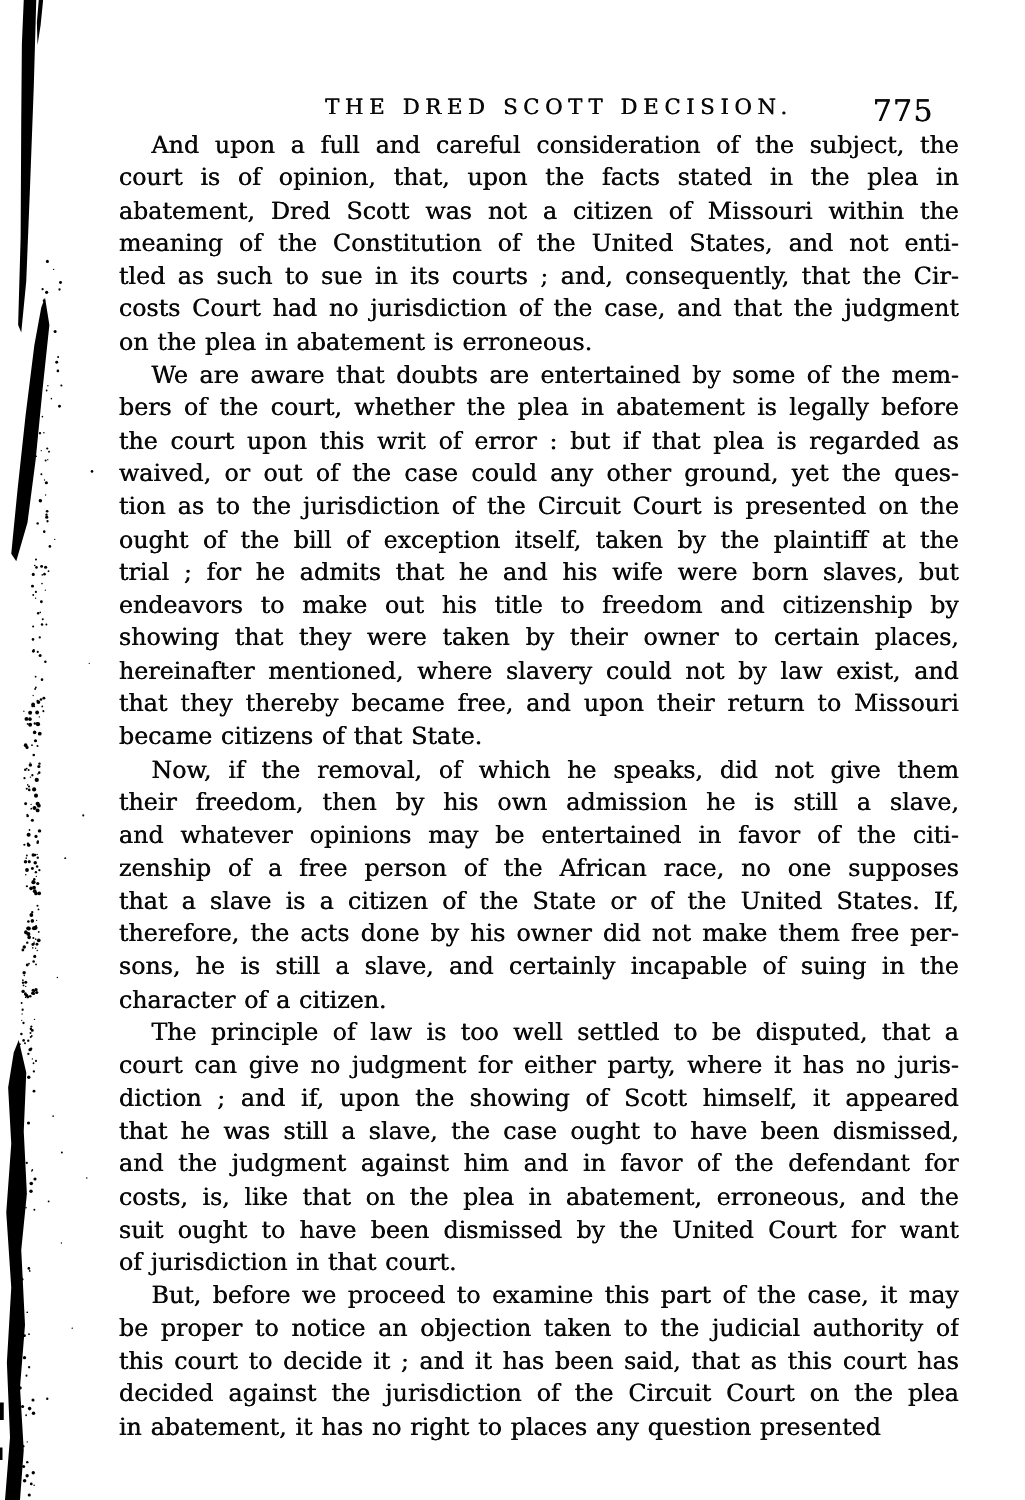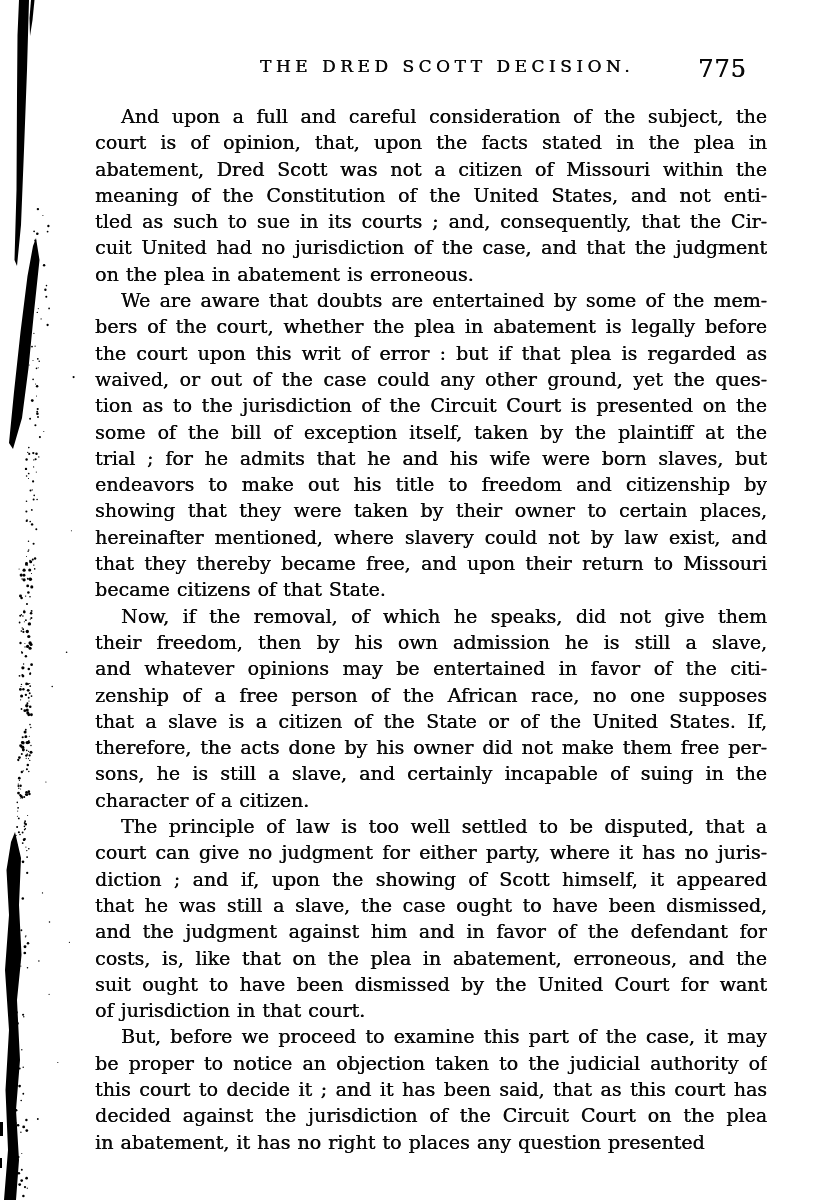--- a/index.html
+++ b/index.html
@@ -12,21 +12,21 @@
     width: 820px;
     height: 1200px;
     background: #ffffff;
     overflow: hidden;
     font-family: "DejaVu Serif", "Liberation Serif", serif;
     color: #0a0a0a;
   }
   
   .running-header {
     position: absolute;
-    top: 56px;
+    top: 76px;
     left: 0;
     width: 820px;
     height: 28px;
   }
   .header-title {
     position: absolute;
     left: 447px;
     transform: translateX(-50%);
     top: 0;
     font-size: 17px;
@@ -428,30 +428,30 @@
     <div class="page-number">775</div>
   </div>
 
   <div class="page-body">
       <div class="para">
         <div class="line first">And upon a full and careful consideration of the subject, the</div>
         <div class="line">court is of opinion, that, upon the facts stated in the plea in</div>
         <div class="line">abatement, Dred Scott was not a citizen of Missouri within the</div>
         <div class="line">meaning of the Constitution of the United States, and not enti-</div>
         <div class="line">tled as such to sue in its courts ; and, consequently, that the Cir-</div>
-        <div class="line">cuit United had no jurisdiction of the case, and that the judgment</div>
+        <div class="line">costs Court had no jurisdiction of the case, and that the judgment</div>
         <div class="line last">on the plea in abatement is erroneous.</div>
       </div>
       <div class="para">
         <div class="line first">We are aware that doubts are entertained by some of the mem-</div>
         <div class="line">bers of the court, whether the plea in abatement is legally before</div>
         <div class="line">the court upon this writ of error : but if that plea is regarded as</div>
         <div class="line">waived, or out of the case could any other ground, yet the ques-</div>
         <div class="line">tion as to the jurisdiction of the Circuit Court is presented on the</div>
-        <div class="line">some of the bill of exception itself, taken by the plaintiff at the</div>
+        <div class="line">ought of the bill of exception itself, taken by the plaintiff at the</div>
         <div class="line">trial ; for he admits that he and his wife were born slaves, but</div>
         <div class="line">endeavors to make out his title to freedom and citizenship by</div>
         <div class="line">showing that they were taken by their owner to certain places,</div>
         <div class="line">hereinafter mentioned, where slavery could not by law exist, and</div>
         <div class="line">that they thereby became free, and upon their return to Missouri</div>
         <div class="line last">became citizens of that State.</div>
       </div>
       <div class="para">
         <div class="line first">Now, if the removal, of which he speaks, did not give them</div>
         <div class="line">their freedom, then by his own admission he is still a slave,</div>

